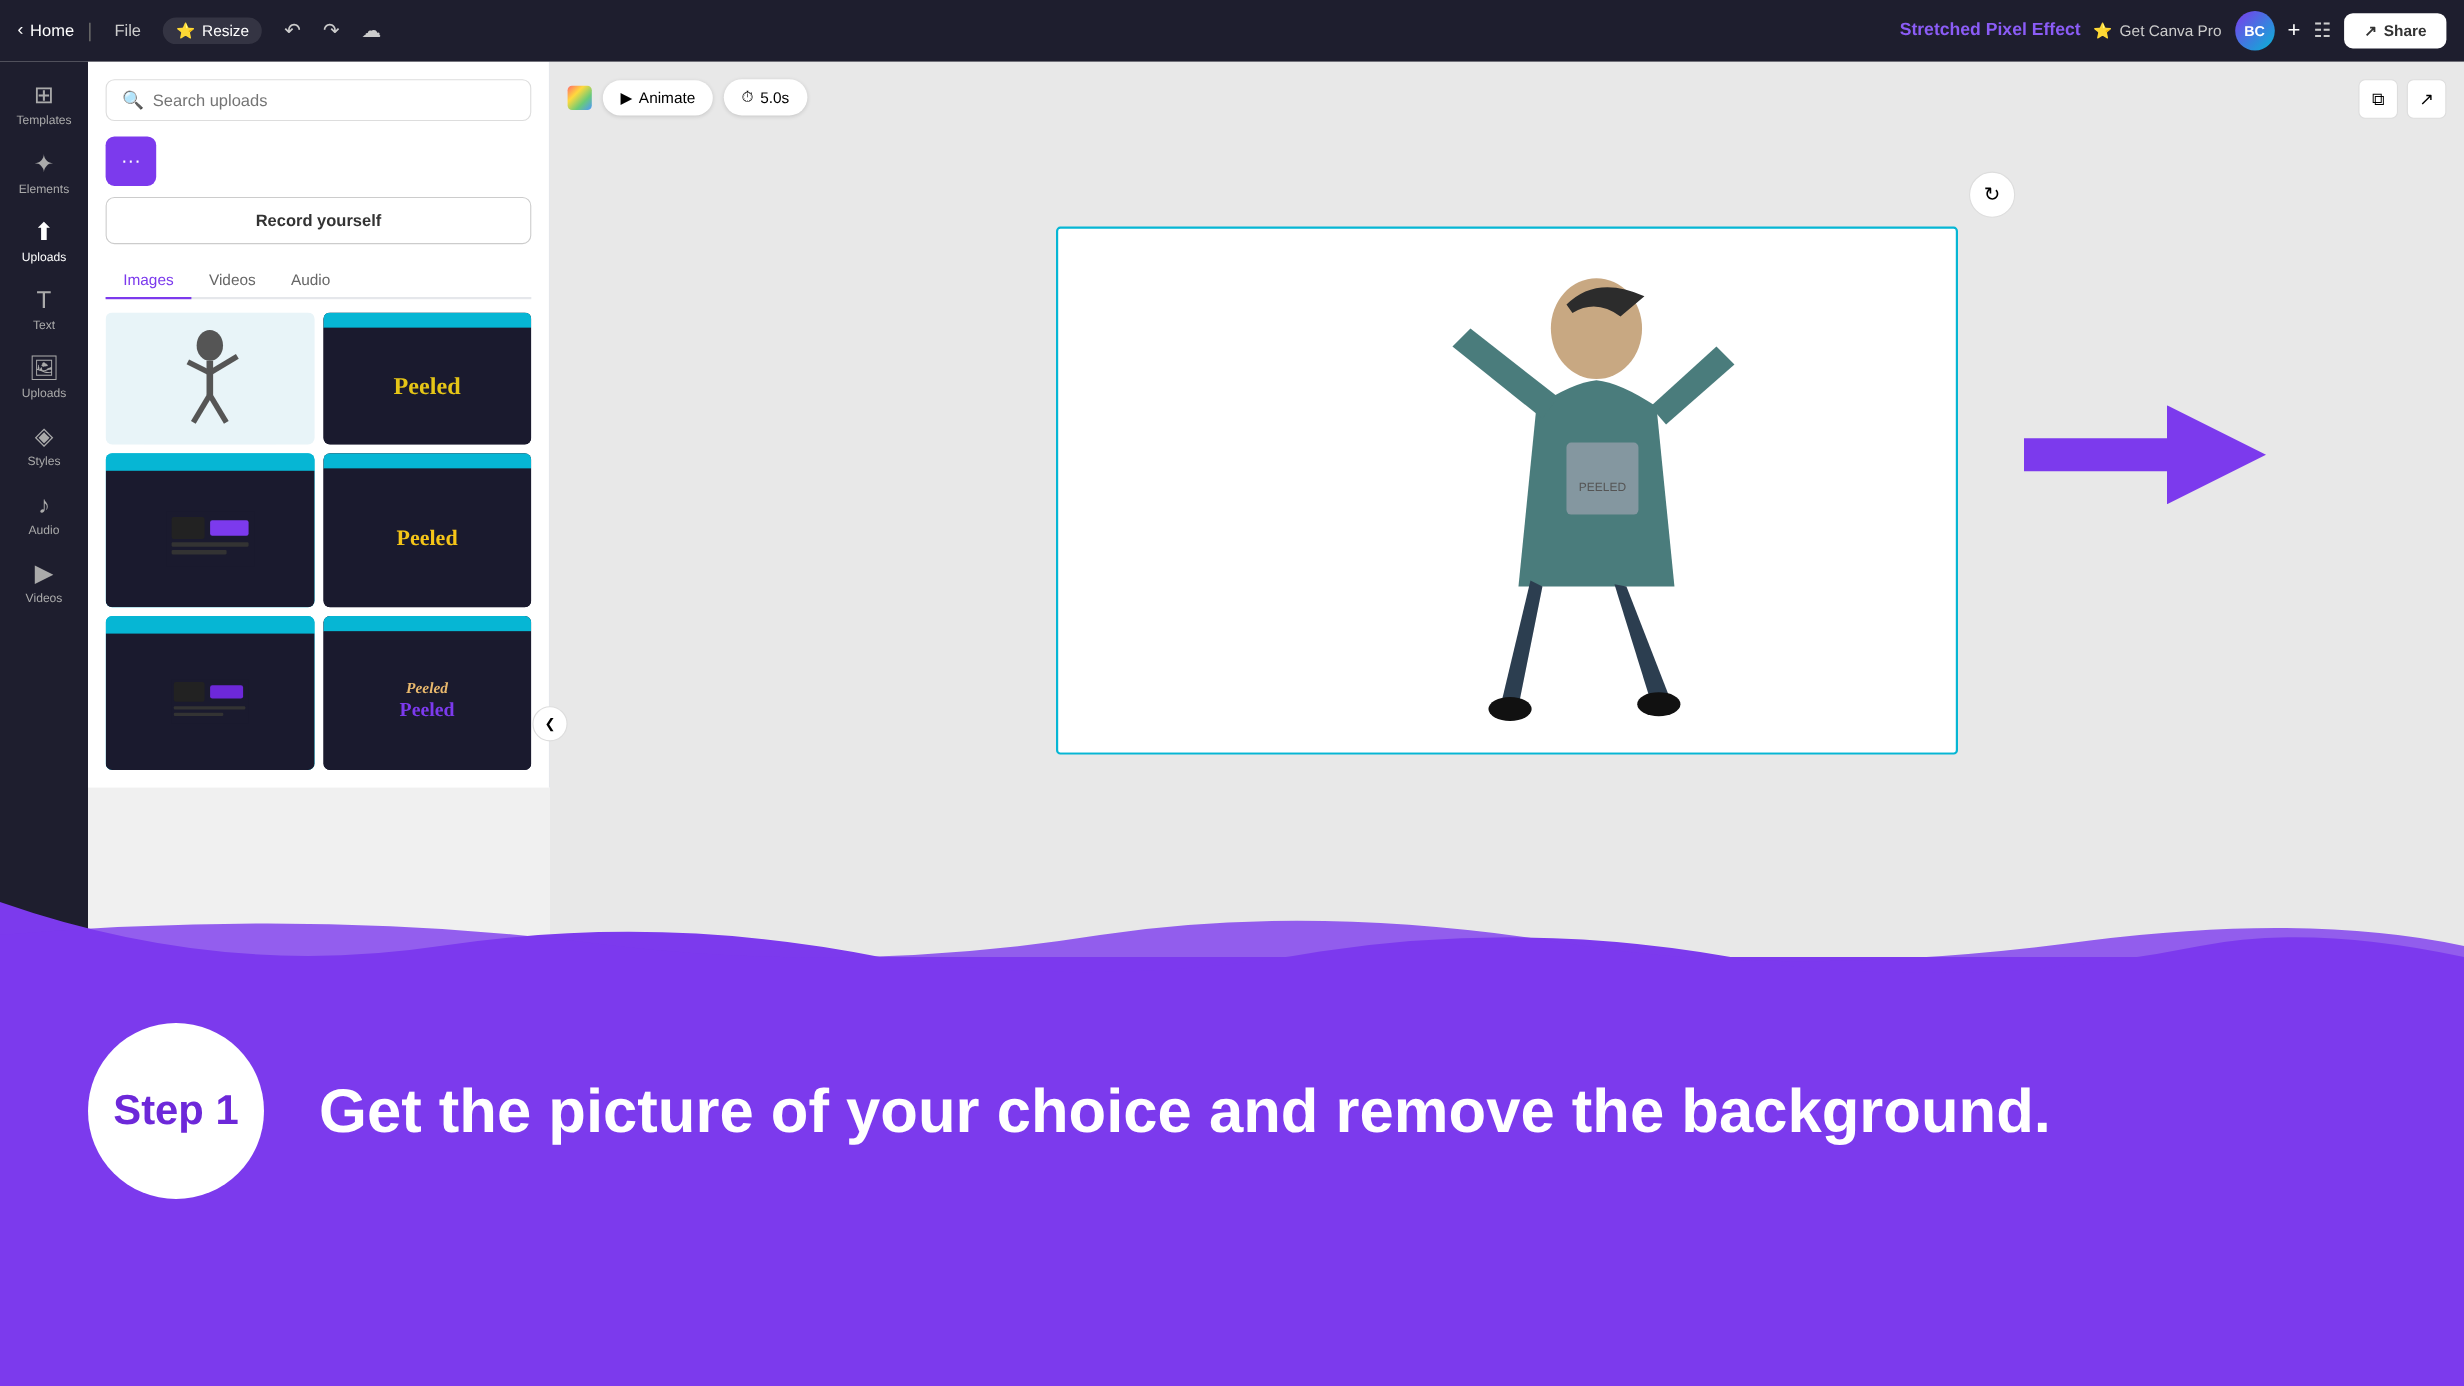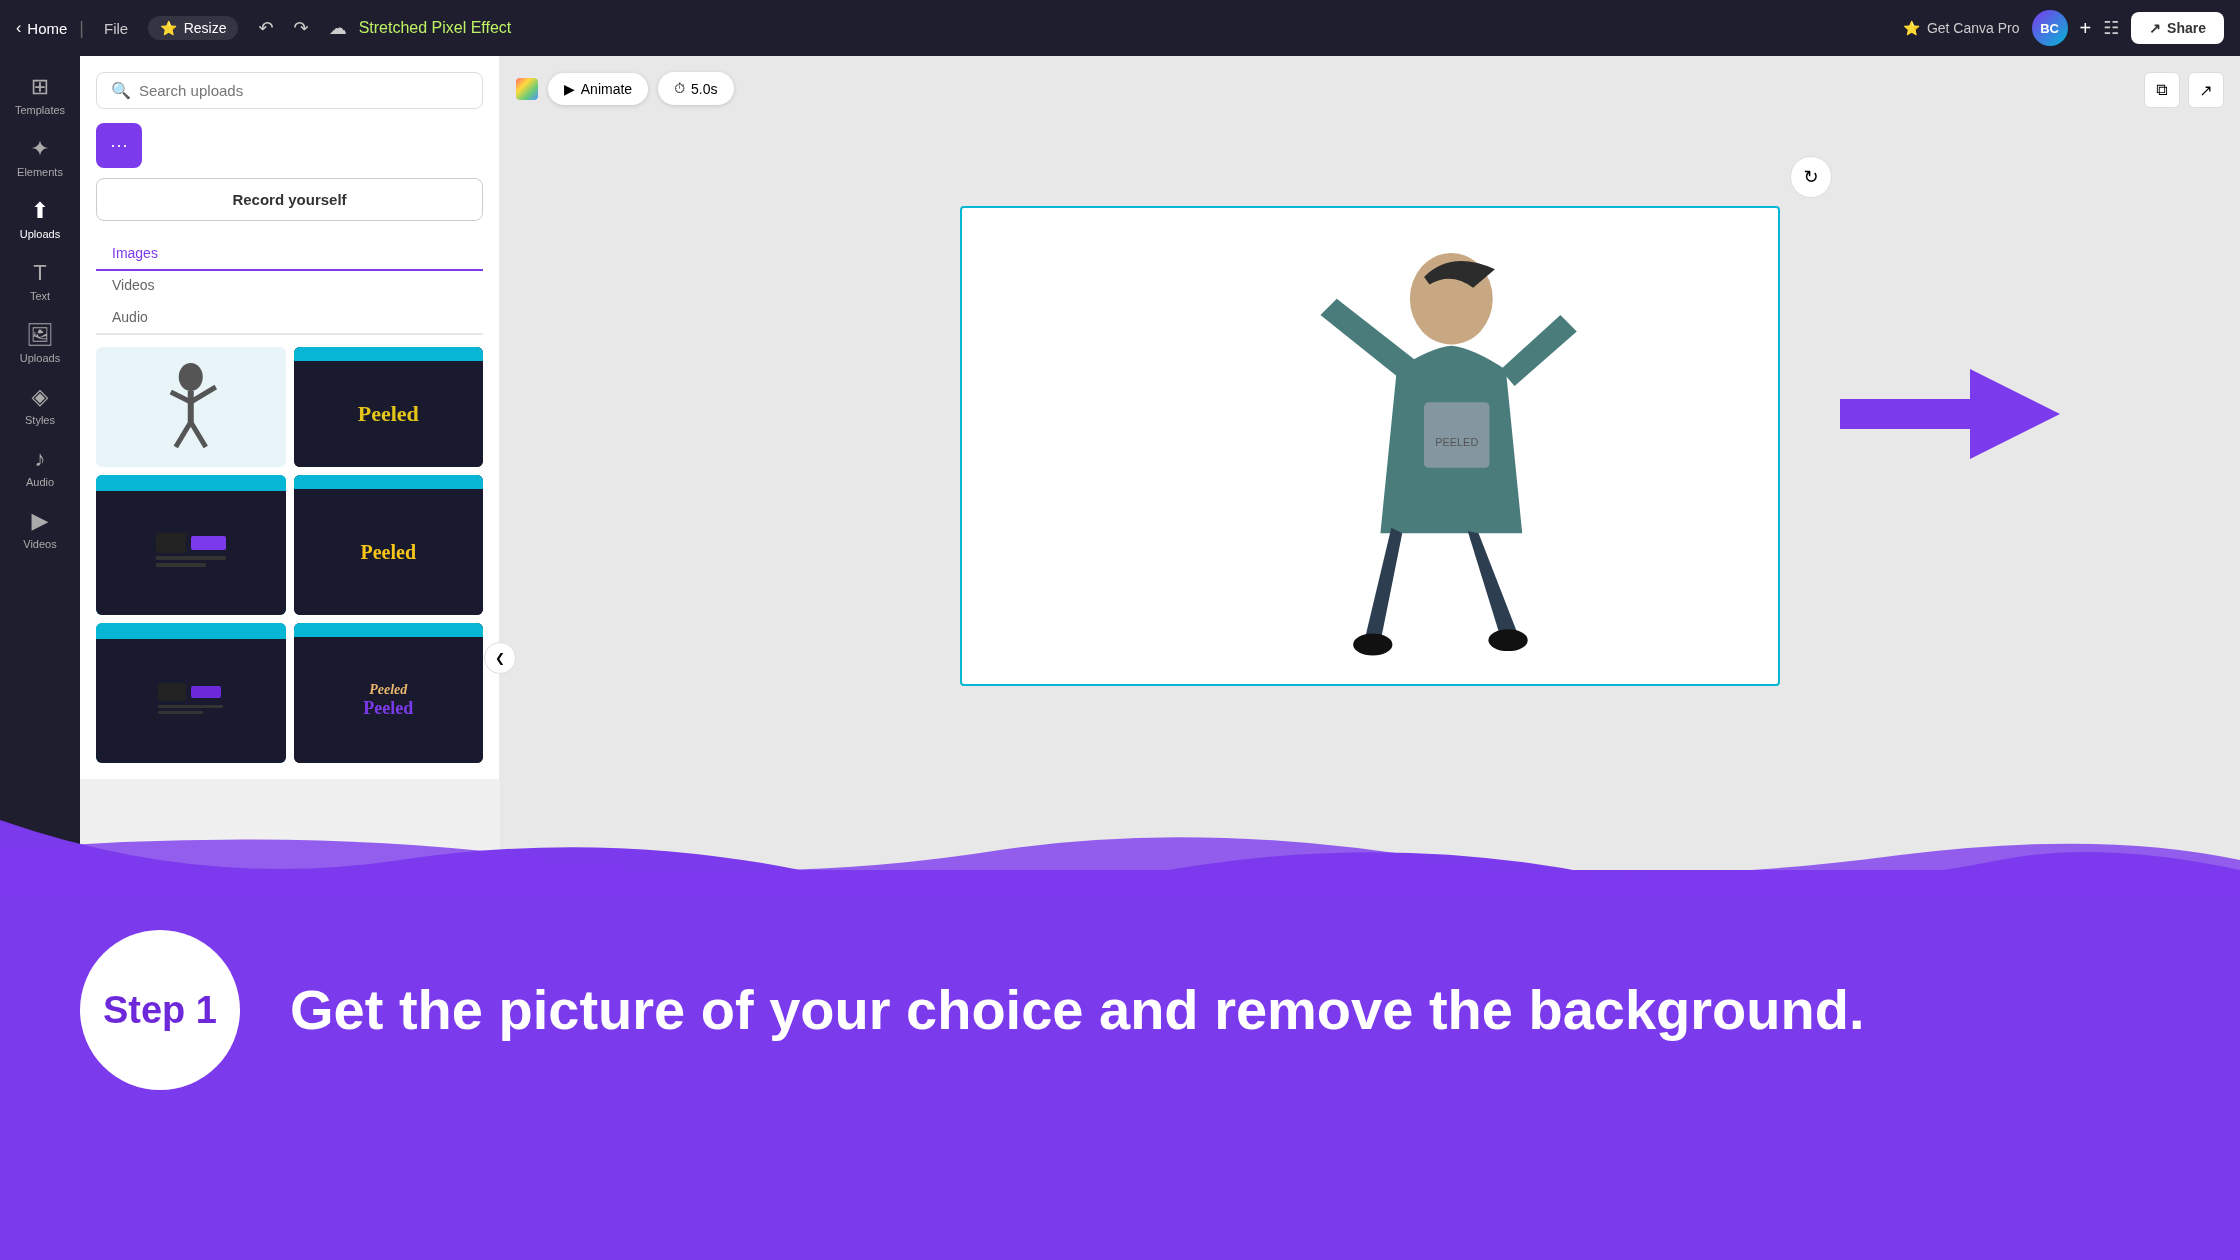--- a/index.html
+++ b/index.html
@@ -12,21 +12,21 @@
       background: #1e1e2e;
     }
     .nav-home { color: white; display: flex; align-items: center; gap: 6px; font-size: 15px; font-weight: 500; cursor: pointer; }
     .nav-sep { color: #666; font-size: 18px; }
     .nav-btn { color: #ccc; font-size: 15px; cursor: pointer; padding: 4px 8px; border-radius: 4px; }
     .nav-resize { display: flex; align-items: center; gap: 6px; background: rgba(255,255,255,0.1); border-radius: 20px; padding: 4px 12px; color: white; cursor: pointer; font-size: 14px; }
     .nav-resize .resize-icon { color: #f5c518; font-size: 14px; }
     .nav-undo-redo { display: flex; gap: 4px; }
     .nav-undo-redo button { background: none; border: none; color: #ccc; font-size: 18px; cursor: pointer; padding: 4px 8px; }
     .nav-cloud { color: #ccc; font-size: 18px; }
-    .nav-title { flex: 1; text-align: left; color: #bef264; font-size: 16px; font-weight: 400; }
+    .nav-title { flex: 1; text-align: right; color: #8b5cf6; font-size: 16px; font-weight: 700; }
     .nav-right { display: flex; align-items: center; gap: 12px; }
     .get-pro { display: flex; align-items: center; gap: 6px; color: #ccc; font-size: 14px; cursor: pointer; }
     .get-pro .star { color: #f5c518; }
     .avatar { width: 36px; height: 36px; border-radius: 50%; background: linear-gradient(135deg, #7c3aed, #06b6d4); color: white; display: flex; align-items: center; justify-content: center; font-weight: bold; font-size: 13px; }
     .add-btn { color: white; background: none; border: none; font-size: 20px; cursor: pointer; }
     .chart-icon { color: #ccc; font-size: 18px; cursor: pointer; }
     .share-btn { background: white; color: #333; border: none; border-radius: 8px; padding: 8px 18px; font-size: 14px; font-weight: 600; cursor: pointer; display: flex; align-items: center; gap: 6px; }
 
     
     .main-layout { display: flex; height: calc(1260px - 56px); }
@@ -40,21 +40,21 @@
 
     
     .uploads-panel { width: 420px; background: white; display: flex; flex-direction: column; padding: 16px; border-right: 1px solid #e5e7eb; overflow-y: auto; }
     .search-box { display: flex; align-items: center; border: 1px solid #ddd; border-radius: 8px; padding: 8px 14px; gap: 8px; margin-bottom: 14px; }
     .search-box input { border: none; outline: none; flex: 1; font-size: 15px; color: #555; }
     .search-box .search-icon { color: #999; font-size: 16px; }
     .upload-btn { background: #7c3aed; color: white; border: none; border-radius: 8px; padding: 12px 0; font-size: 15px; font-weight: 600; cursor: pointer; flex: 1; }
     .upload-row { display: flex; gap: 8px; margin-bottom: 10px; }
     .more-btn { background: #7c3aed; color: white; border: none; border-radius: 8px; padding: 12px 14px; font-size: 18px; cursor: pointer; }
     .record-btn { background: none; border: 1.5px solid #ccc; border-radius: 8px; padding: 12px 0; font-size: 15px; font-weight: 600; cursor: pointer; width: 100%; margin-bottom: 16px; color: #333; }
-    .tabs { display: flex; gap: 0; border-bottom: 2px solid #e5e7eb; margin-bottom: 12px; flex-direction: column; }
+    .tabs { display: flex; gap: 0; border-bottom: 2px solid #e5e7eb; margin-bottom: 12px; }
     .tab { padding: 8px 16px; font-size: 14px; font-weight: 500; cursor: pointer; color: #666; border-bottom: 2px solid transparent; margin-bottom: -2px; }
     .tab.active { color: #7c3aed; border-bottom: 2px solid #7c3aed; }
     .image-grid { display: grid; grid-template-columns: 1fr 1fr; gap: 8px; overflow-y: auto; }
     .thumb { border-radius: 6px; overflow: hidden; cursor: pointer; background: #1a1a2e; }
 
     
     .canvas-area { flex: 1; background: #e8e8e8; display: flex; flex-direction: column; align-items: center; justify-content: flex-start; padding: 20px; position: relative; overflow: hidden; }
     .gradient-icon { width: 22px; height: 22px; border-radius: 4px; background: linear-gradient(135deg, #ff6b6b, #ffd93d, #6bcb77, #4d96ff); }
     .canvas-frame { position: relative; border: 2px solid #06b6d4; border-radius: 4px; background: white; width: 820px; height: 480px; margin-top: 60px; overflow: hidden; }
     .add-page-btn { background: #e5e5e5; border: none; border-radius: 8px; padding: 14px 0; width: 820px; margin-top: 12px; font-size: 15px; color: #666; cursor: pointer; }

